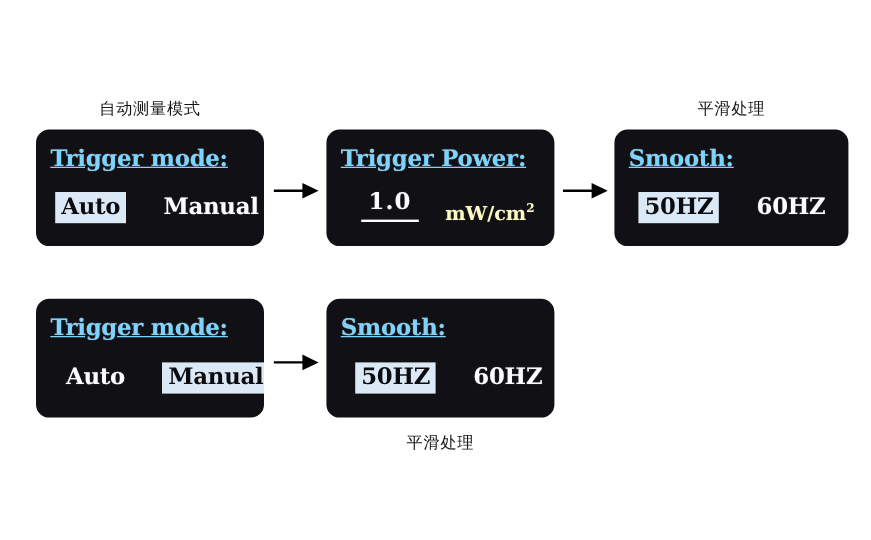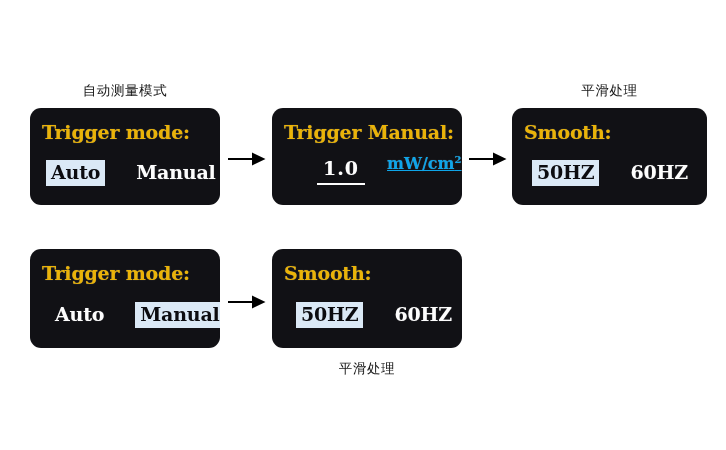--- a/index.html
+++ b/index.html
@@ -36,33 +36,34 @@
   
   .panel {
     position: absolute;
     background: #111115;
     border-radius: 11px;
     box-sizing: border-box;
     overflow: hidden;
   }
   .panel-title {
     position: absolute;
-    color: #eab308;
+    color: #7dd3fc;
     font-family: "DejaVu Serif", "Liberation Serif", serif;
     font-weight: bold;
     font-size: 19px;
     letter-spacing: -0.2px;
     white-space: nowrap;
     line-height: 1;
     text-shadow: 0 0 1px rgba(255,255,255,0.35);
+    text-decoration: underline;
   }
   .panel-row {
     position: absolute;
     display: flex;
-    align-items: flex-start;
+    align-items: flex-end;
     white-space: nowrap;
   }
   .opt {
     font-family: "DejaVu Serif", "Liberation Serif", serif;
     font-weight: bold;
     font-size: 19px;
     color: #fdfdfd;
     line-height: 1;
     padding: 3px 5px 4px 5px;
     display: inline-block;
@@ -75,21 +76,20 @@
     text-shadow: none;
   }
   .gap-lg { width: 26px; }
   .gap-md { width: 22px; }
 
   
   .value-wrap {
     display: inline-block;
     position: relative;
     padding: 3px 6px 7px 6px;
-    margin-left: 16px;
   }
   .value-num {
     font-family: "DejaVu Serif", "Liberation Serif", serif;
     font-weight: bold;
     font-size: 19px;
     color: #fdfdfd;
     line-height: 1;
     letter-spacing: 1px;
     text-shadow: 0 0 1px rgba(255,255,255,0.3);
   }
@@ -98,24 +98,23 @@
     left: 0;
     right: 0;
     bottom: 1px;
     height: 2px;
     background: #fdfdfd;
   }
   .unit {
     font-family: "DejaVu Serif", "Liberation Serif", serif;
     font-weight: bold;
     font-size: 16px;
-    color: #0ea5e9;
+    color: #fef9c3;
     line-height: 1;
     text-shadow: 0 0 1px rgba(255,255,255,0.3);
-    text-decoration: underline;
   }
   .unit sup {
     font-size: 10px;
     vertical-align: super;
     line-height: 0;
   }
 
   
   .arrow {
     position: absolute;
@@ -141,21 +140,21 @@
   </div>
 
   <div class="arrow" style="left:228px; top:150px; width:38px;">
     <svg width="38" height="18" viewBox="0 0 38 18">
       <path d="M0 8 H24 V2.5 L37.5 9 L24 15.5 V10 H0 Z" fill="#000000"></path>
     </svg>
   </div>
 
 
   <div class="panel" style="left:272px; top:108px; width:190px; height:97px;">
-    <div class="panel-title" style="left:12px; top:15px;">Trigger Manual:</div>
+    <div class="panel-title" style="left:12px; top:15px;">Trigger Power:</div>
     <div class="panel-row" style="left:29px; top:48px;">
       <span class="value-wrap">
         <span class="value-num">1.0</span>
         <span class="value-underline"></span>
       </span>
       <span class="gap-md"></span>
       <span class="unit"><span>mW/cm</span><sup>2</sup></span>
     </div>
   </div>
 

